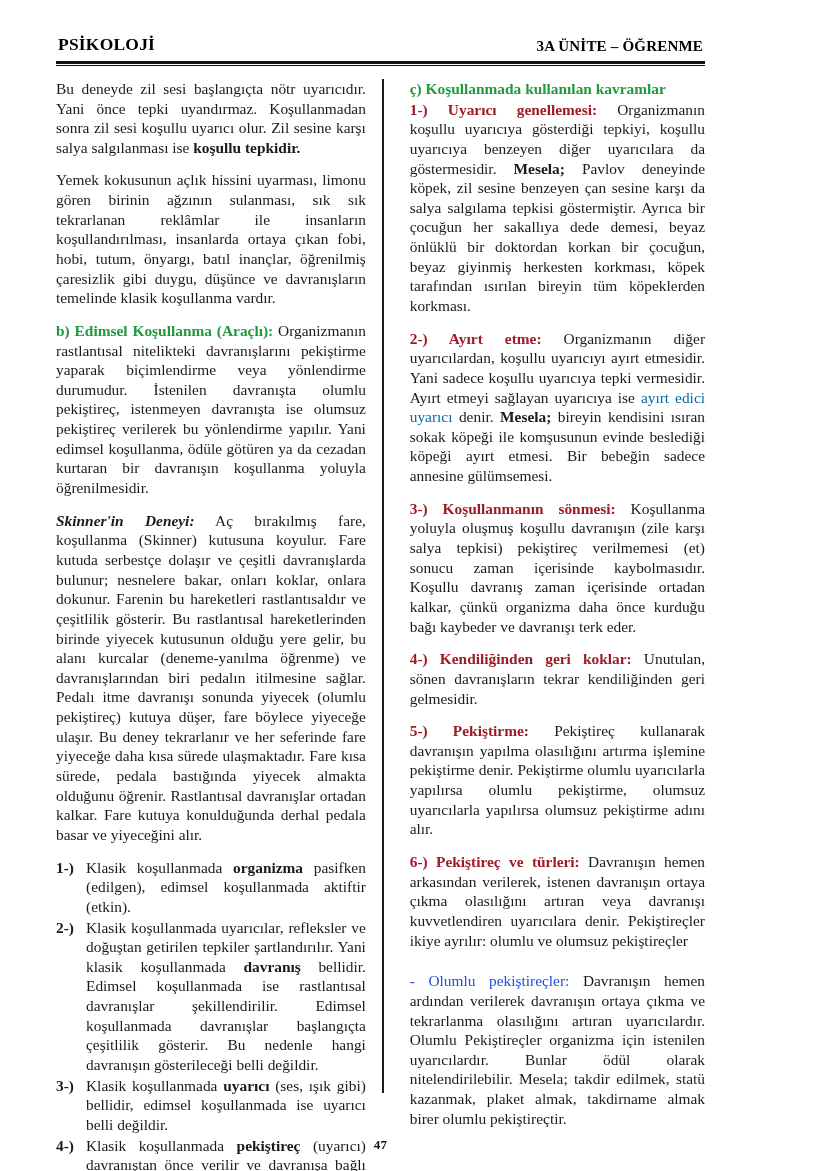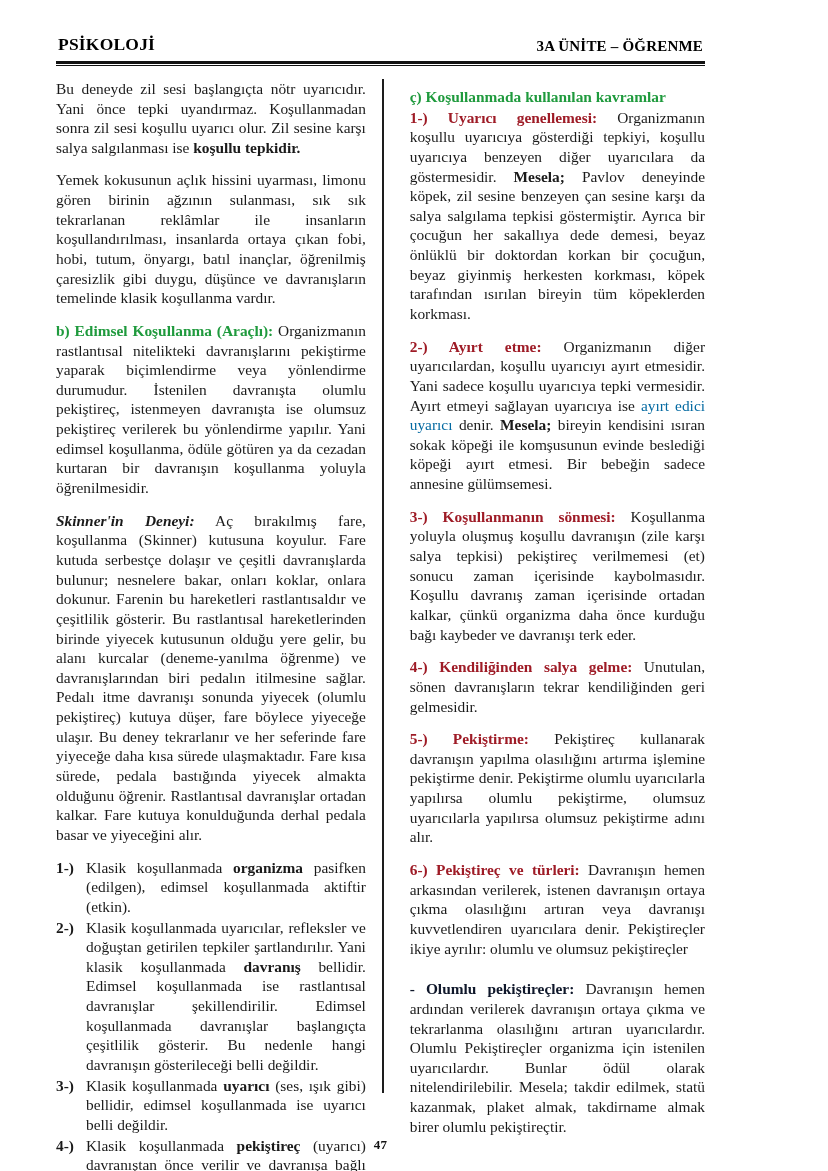--- a/index.html
+++ b/index.html
@@ -87,30 +87,30 @@
     line-height: 1.275;
     text-align: justify;
     text-justify: inter-word;
     hyphens: none;
   }
 
   .b  { font-weight: bold; }
   .bi { font-weight: bold; font-style: italic; }
 
   h3.head-green {
-    margin: 8px 0 1px 0;
+    margin: 0 0 1px 0;
     font-size: 15.4px;
     font-weight: bold;
     line-height: 1.28;
     color: #1f9a3d;
     text-align: left;
   }
 
   .lead-red    { font-weight: bold; color: #9e1b26; }
-  .lead-orange { font-weight: bold; color: #0f172a; }
+  .lead-orange { font-weight: normal; color: #1d4ed8; }
   .hl-purple   { font-weight: normal; color: #0369a1; }
 
   
   ol.numlist, ul.dashlist {
     margin: 0;
     padding: 0;
     list-style: none;
   }
   li.numitem {
     position: relative;
@@ -183,21 +183,21 @@
     <div class="col col-right">
 
       <h3 class="head-green">ç) Koşullanmada kullanılan kavramlar</h3>
 
       <p class="para"><span class="lead-red">1-)</span><span class="lead-red"> </span><span class="lead-red">Uyarıcı genellemesi:</span><span> Organizmanın koşullu uyarıcıya gösterdiği tepkiyi, koşullu uyarıcıya benzeyen diğer uyarıcılara da göstermesidir. </span><span class="b">Mesela;</span><span> Pavlov deneyinde köpek, zil sesine benzeyen çan sesine karşı da salya salgılama tepkisi göstermiştir. Ayrıca bir çocuğun her sakallıya dede demesi, beyaz önlüklü bir doktordan korkan bir çocuğun, beyaz giyinmiş herkesten korkması, köpek tarafından ısırılan bireyin tüm köpeklerden korkması.</span></p>
 
       <p class="para"><span class="lead-red">2-)</span><span class="lead-red"> </span><span class="lead-red">Ayırt etme:</span><span> Organizmanın diğer uyarıcılardan, koşullu uyarıcıyı ayırt etmesidir. Yani sadece koşullu uyarıcıya tepki vermesidir. Ayırt etmeyi sağlayan uyarıcıya ise </span><span class="hl-purple">ayırt edici uyarıcı</span><span> denir. </span><span class="b">Mesela;</span><span> bireyin kendisini ısıran sokak köpeği ile komşusunun evinde beslediği köpeği ayırt etmesi. Bir bebeğin sadece annesine gülümsemesi.</span></p>
 
       <p class="para"><span class="lead-red">3-)</span><span class="lead-red"> </span><span class="lead-red">Koşullanmanın sönmesi:</span><span> Koşullanma yoluyla oluşmuş koşullu davranışın (zile karşı salya tepkisi) pekiştireç verilmemesi (et) sonucu zaman içerisinde kaybolmasıdır.  Koşullu davranış zaman içerisinde ortadan kalkar, çünkü organizma daha önce kurduğu bağı kaybeder ve davranışı terk eder.</span></p>
 
-      <p class="para"><span class="lead-red">4-)</span><span class="lead-red"> </span><span class="lead-red">Kendiliğinden salya gelme:</span><span> Unutulan, sönen davranışların tekrar kendiliğinden geri gelmesidir.</span></p>
+      <p class="para"><span class="lead-red">4-)</span><span class="lead-red"> </span><span class="lead-red">Kendiliğinden geri koklar:</span><span> Unutulan, sönen davranışların tekrar kendiliğinden geri gelmesidir.</span></p>
 
       <p class="para"><span class="lead-red">5-)</span><span class="lead-red"> </span><span class="lead-red">Pekiştirme:</span><span> Pekiştireç kullanarak davranışın yapılma olasılığını artırma işlemine pekiştirme denir. Pekiştirme olumlu uyarıcılarla yapılırsa olumlu pekiştirme, olumsuz uyarıcılarla yapılırsa olumsuz pekiştirme adını alır.</span></p>
 
       <p class="para"><span class="lead-red">6-)</span><span class="lead-red"> </span><span class="lead-red">Pekiştireç ve türleri:</span><span> Davranışın hemen arkasından verilerek, istenen davranışın ortaya çıkma olasılığını artıran veya davranışı kuvvetlendiren uyarıcılara denir. Pekiştireçler ikiye ayrılır: olumlu ve olumsuz pekiştireçler</span></p>
 
       <p class="para" style="margin-top:21px;"><span class="lead-orange">- Olumlu pekiştireçler:</span><span> Davranışın hemen ardından verilerek davranışın ortaya çıkma ve tekrarlanma olasılığını artıran uyarıcılardır. Olumlu Pekiştireçler organizma için istenilen uyarıcılardır. Bunlar ödül olarak nitelendirilebilir. Mesela; takdir edilmek, statü kazanmak, plaket almak, takdirname almak birer olumlu pekiştireçtir.</span></p>
 
     </div>
   </div>
 

